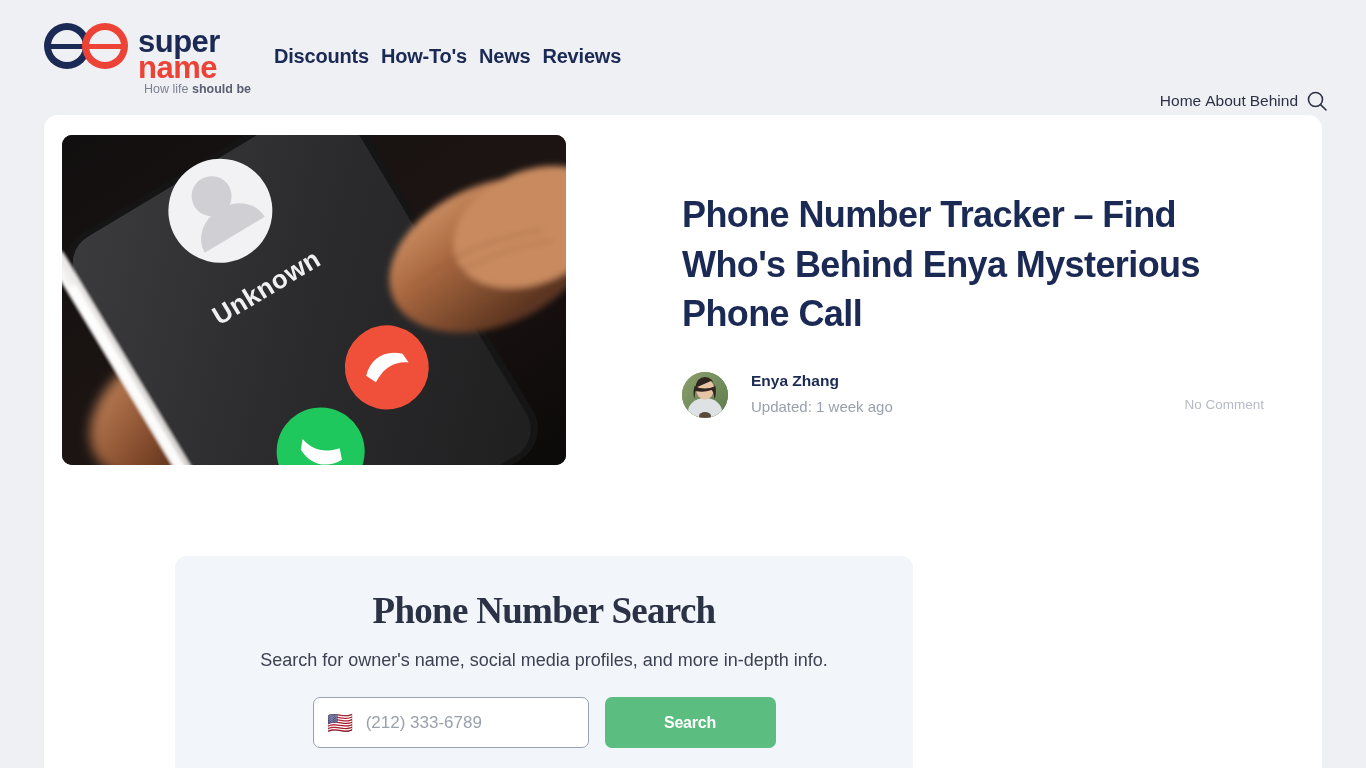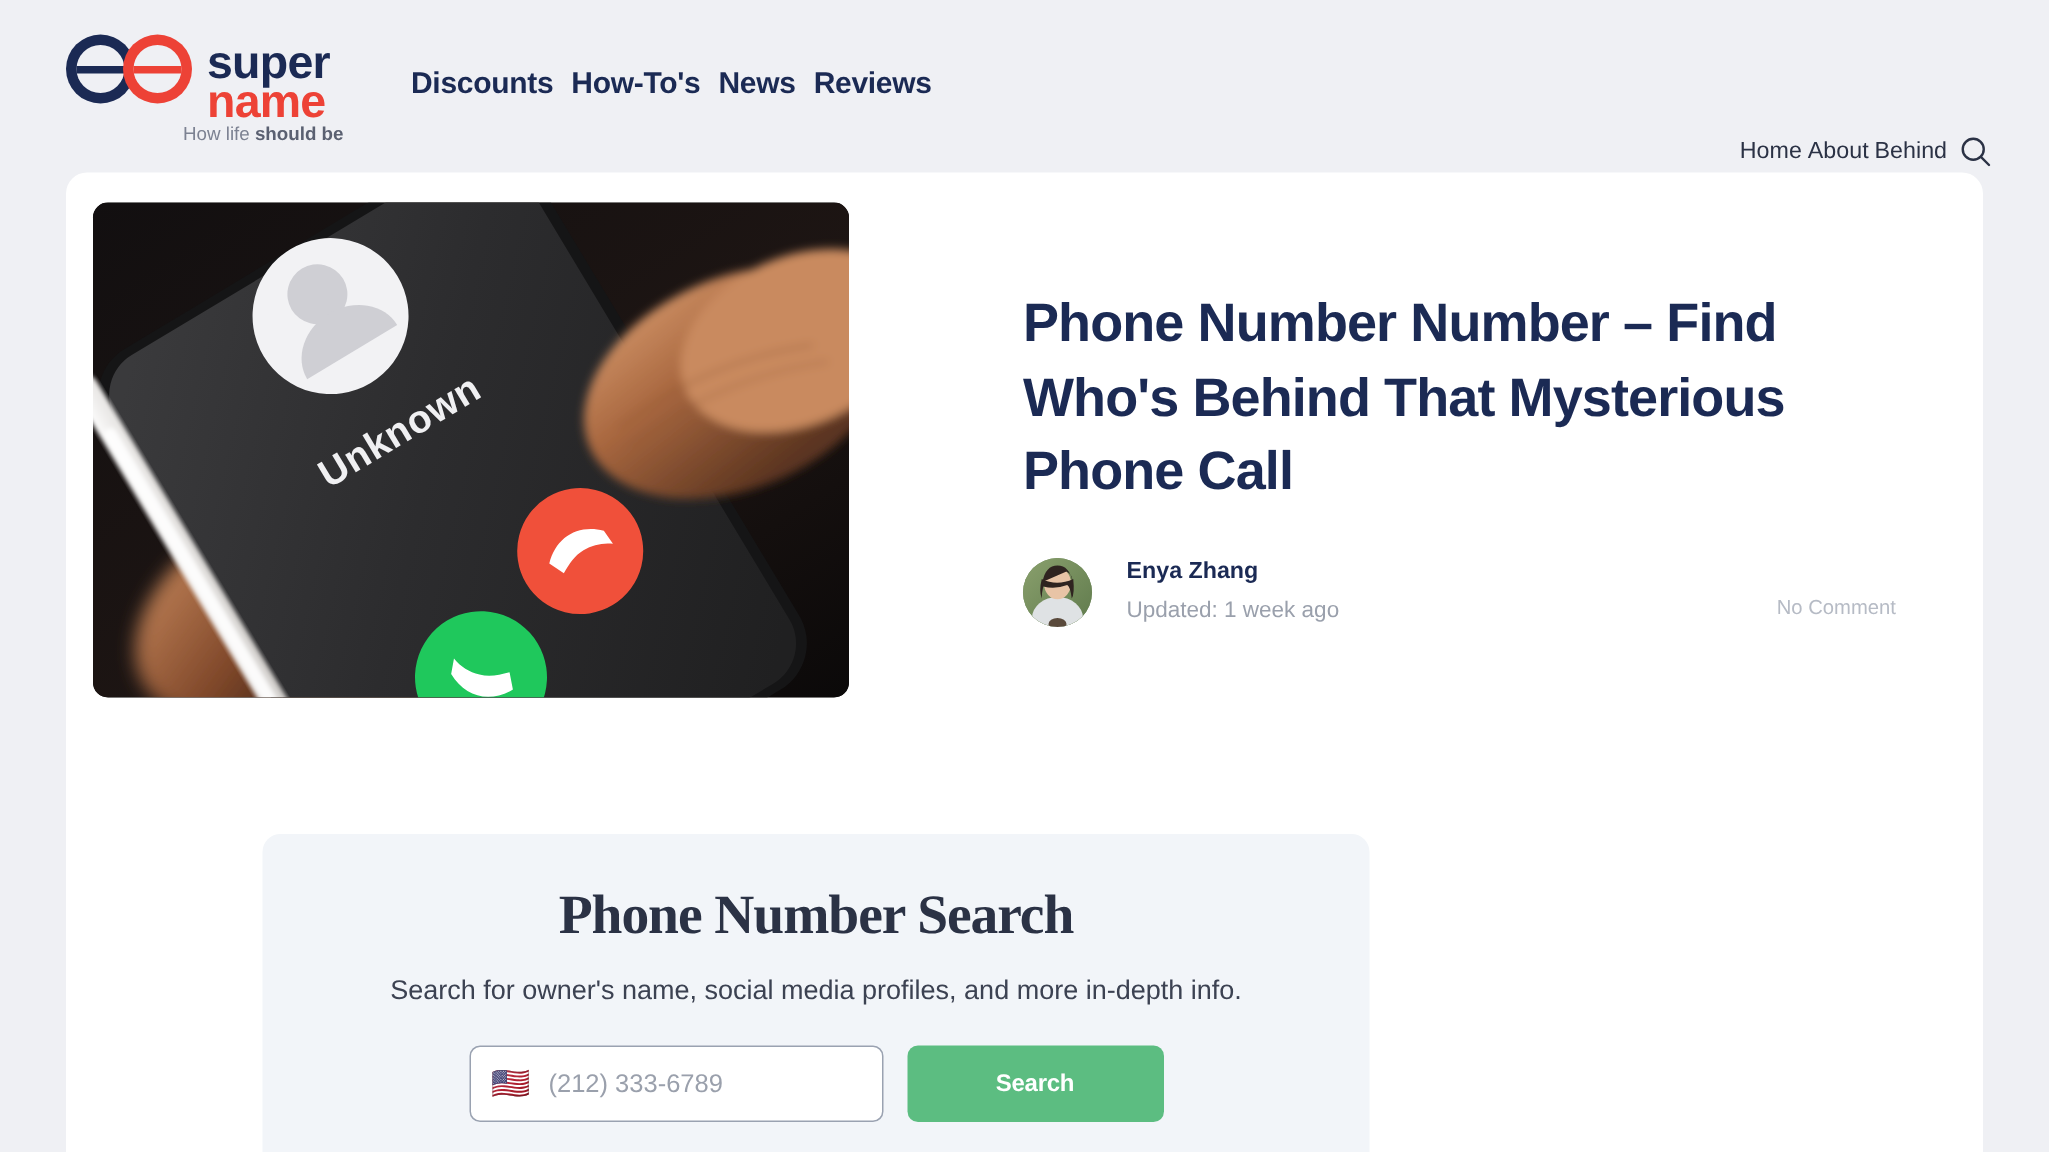--- a/index.html
+++ b/index.html
@@ -48,21 +48,21 @@
   .logo-word { margin-left: 10px; line-height: 0.82; }
   .logo-word .w1 {
     display: block; font-size: 31px; font-weight: bold;
     color: #1b2a54; letter-spacing: -0.5px; margin-top: 17px;
   }
   .logo-word .w2 {
     display: block; font-size: 31px; font-weight: bold;
     color: #ed4236; letter-spacing: -0.5px;
   }
   .tagline {
-    margin-top: 12px; margin-left: 78px;
+    margin-top: 12px; margin-left: 100px;
     font-size: 12.5px; color: #7c8292; white-space: nowrap;
   }
   .tagline b { color: #5a6071; font-weight: bold; }
 
   .main-nav {
     position: absolute; left: 274px; top: 45px;
     display: flex; gap: 12px;
   }
   .main-nav a {
     font-size: 20px; font-weight: bold; color: #1b2a54;
@@ -294,21 +294,21 @@
         <ellipse cx="470" cy="92" rx="82" ry="56" fill="#c98a5e" transform="rotate(-24 470 92)"></ellipse>
         <path d="M350 150 q60 -45 130 -55" stroke="#8d5634" stroke-width="2" fill="none" opacity="0.5"></path>
         <path d="M356 163 q62 -47 134 -57" stroke="#8d5634" stroke-width="2" fill="none" opacity="0.4"></path>
       </g>
 
       <rect width="504" height="330" fill="none"></rect>
     </svg>
   </div>
 
   <div class="article-head">
-    <h1 class="article-title">Phone Number Number – Find Who's Behind That Mysterious Phone Call</h1>
+    <h1 class="article-title">Phone Number Tracker – Find Who's Behind Enya Mysterious Phone Call</h1>
   </div>
 
   <div class="byline">
     <div class="avatar">
       <svg width="46" height="46" viewBox="0 0 46 46" aria-hidden="true">
         <defs>
           <linearGradient id="avBg" x1="0" y1="0" x2="1" y2="1">
             <stop offset="0%" stop-color="#8aa06d"></stop>
             <stop offset="100%" stop-color="#5f7a4c"></stop>
           </linearGradient>

